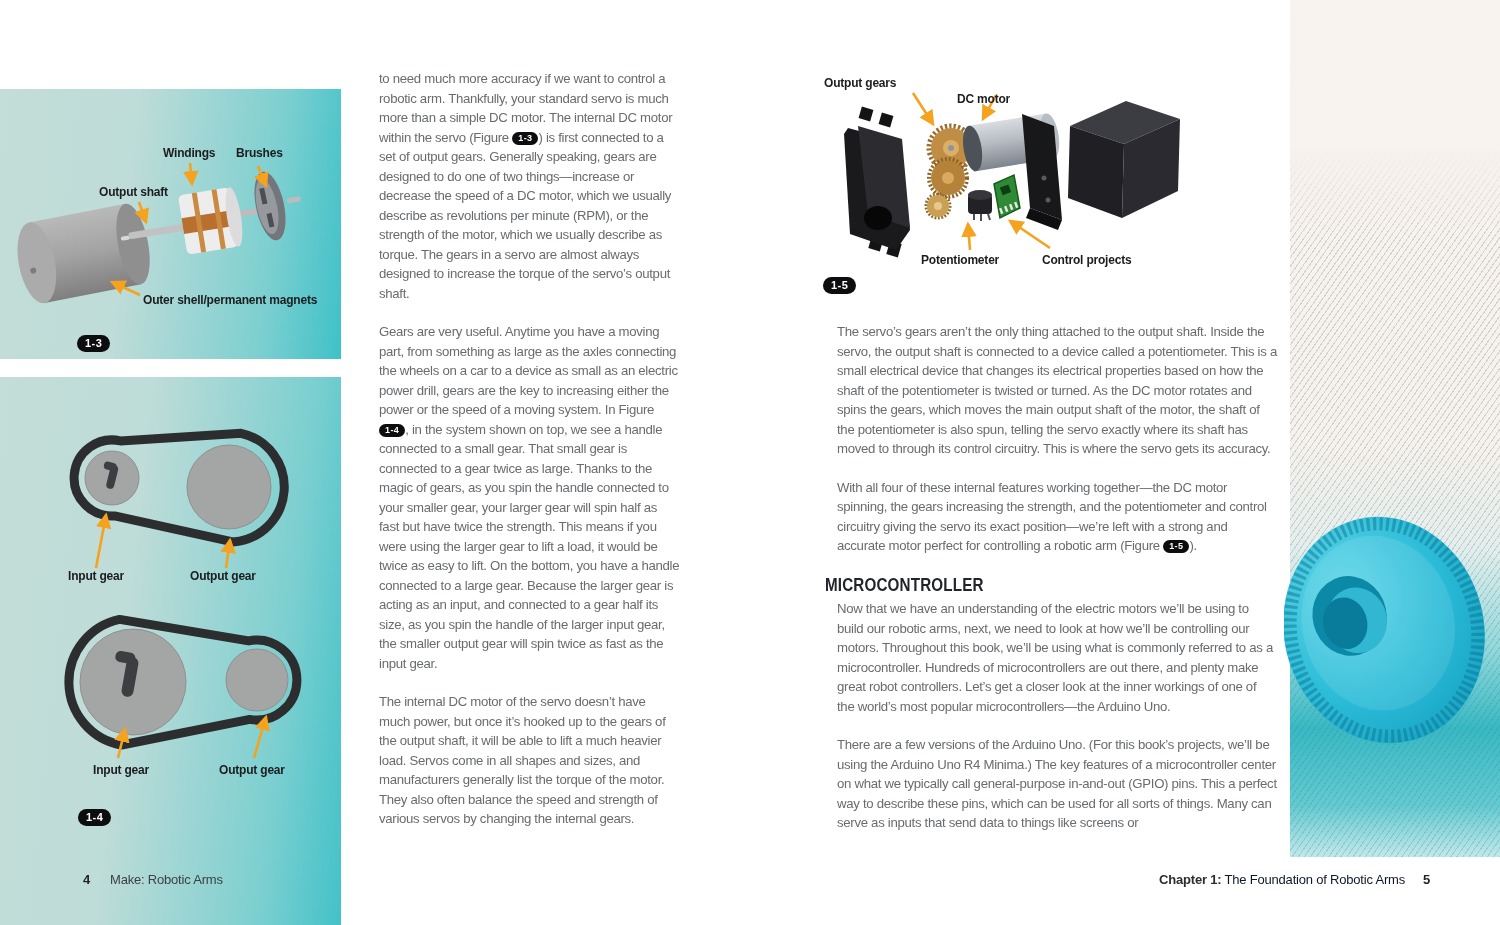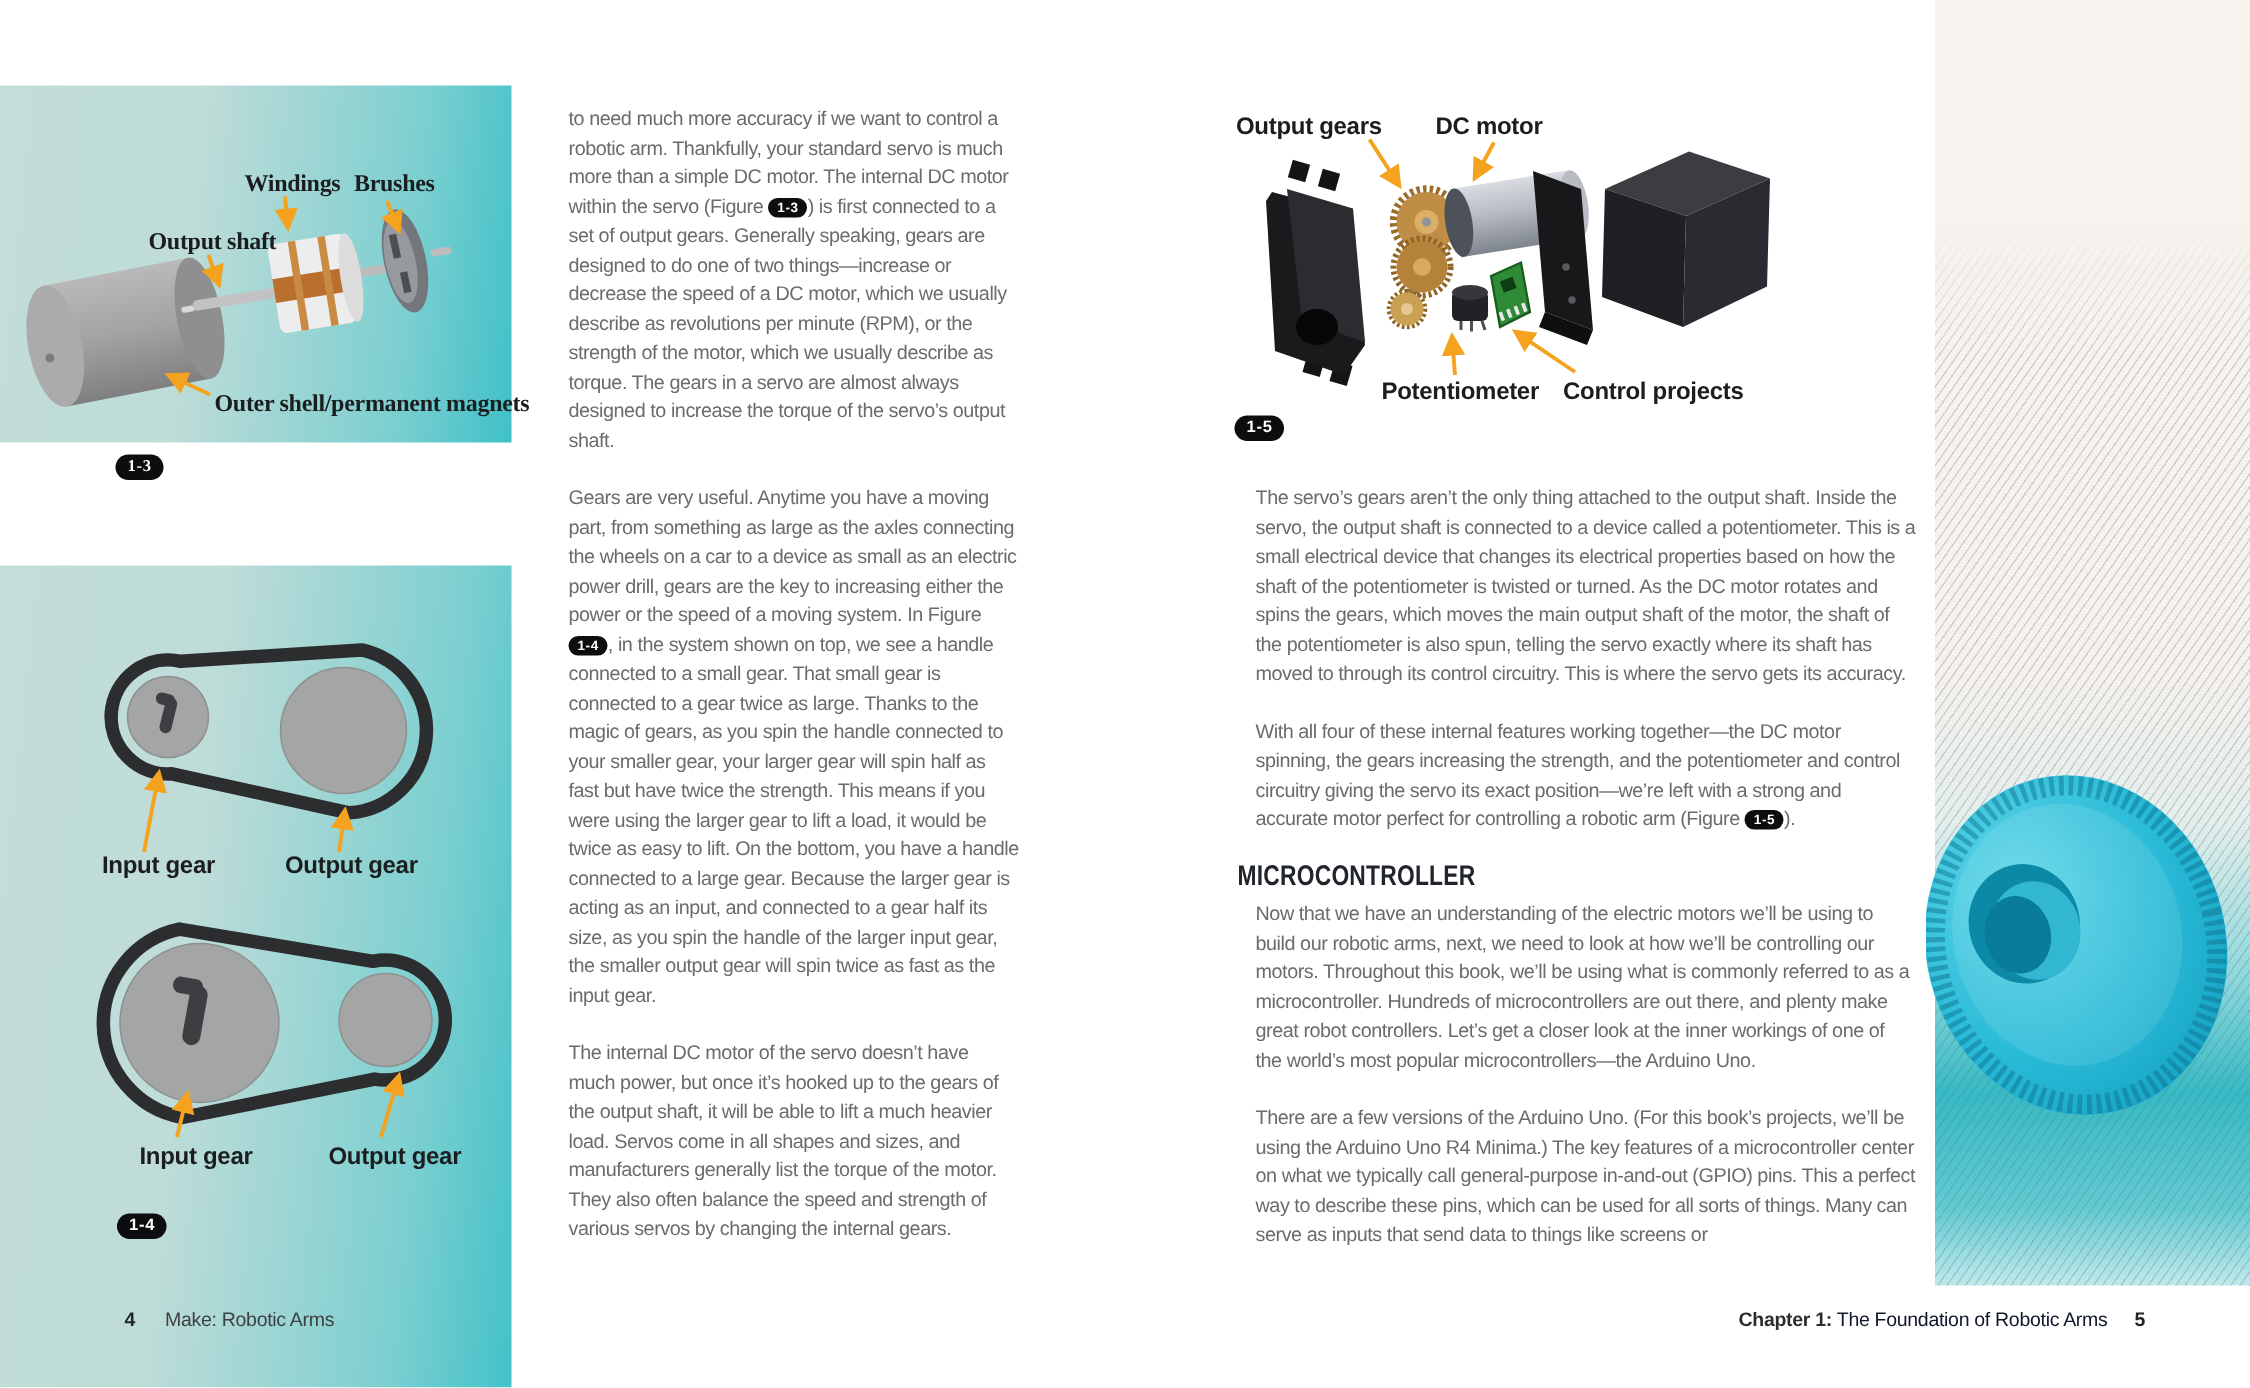--- a/index.html
+++ b/index.html
@@ -1,25 +1,25 @@
 <!DOCTYPE html>
 <html><head>
 <meta charset="utf-8">
 <style>
   html,body{margin:0;padding:0;background:#ffffff;}
   #page{position:relative;width:1500px;height:925px;background:#ffffff;overflow:hidden;
         font-family:"Liberation Sans",sans-serif;}
   
   .panel{position:absolute;left:0;width:341px;
          background:linear-gradient(96deg,#c3ddd8 0%,#bedcd8 38%,#7ccfd0 78%,#3fc1c8 100%);}
-  #panelA{top:57px;height:238px;font-family:Liberation Serif, serif;}
+  #panelA{top:89px;height:270px;}
   #panelB{top:377px;height:601px;}
   .panel svg{position:absolute;left:0;top:0;}
   
-  .figlabel{position:absolute;font-size:16px;font-weight:700;color:#1b1d1f;
+  .figlabel{position:absolute;font-size:12px;font-weight:700;color:#1b1d1f;
             letter-spacing:-0.2px;white-space:nowrap;}
   .figbadge-abs{position:absolute;background:#0d0d0f;color:#ffffff;font-size:11px;
             font-weight:700;line-height:13px;padding:2px 8px;border-radius:9px;letter-spacing:0.5px;}
   .figbadge{display:inline-block;background:#0d0d0f;color:#ffffff;font-size:9px;
             font-weight:700;line-height:10px;padding:1px 6px 2px;border-radius:7px;
             vertical-align:1px;letter-spacing:0.4px;}
   
   .col{position:absolute;color:#696b6e;font-size:13.2px;line-height:19.5px;
        letter-spacing:-0.3px;text-align:left;}
   #colMid{left:367px;top:69px;width:313px;}
@@ -226,21 +226,21 @@
     </g>
 
     <g stroke="#f5a21f" stroke-width="2.6" fill="none">
       <line x1="95" y1="25" x2="115" y2="56" marker-end="url(#ah3)"></line>
       <line x1="178" y1="27" x2="165" y2="51" marker-end="url(#ah3)"></line>
       <line x1="152" y1="182" x2="150" y2="156" marker-end="url(#ah3)"></line>
       <line x1="232" y1="180" x2="192" y2="153" marker-end="url(#ah3)"></line>
     </g>
   </svg>
   <div class="figlabel" style="left:824px;top:76px;">Output gears</div>
-  <div class="figlabel" style="left:957px;top:76px;">DC motor</div>
+  <div class="figlabel" style="left:957px;top:92px;">DC motor</div>
   <div class="figlabel" style="left:921px;top:253px;">Potentiometer</div>
   <div class="figlabel" style="left:1042px;top:253px;">Control projects</div>
   <div class="figbadge-abs" style="left:823px;top:277px;">1-5</div>
 
   <div id="colRight" class="col">
     <p>The servo’s gears aren’t the only thing attached to the output shaft. Inside the servo, the output shaft is connected to a device called a potentiometer. This is a small electrical device that changes its electrical properties based on how the shaft of the potentiometer is twisted or turned. As the DC motor rotates and spins the gears, which moves the main output shaft of the motor, the shaft of the potentiometer is also spun, telling the servo exactly where its shaft has moved to through its control circuitry. This is where the servo gets its accuracy.</p>
     <p><span>With all four of these internal features working together—the DC motor spinning, the gears increasing the strength, and the potentiometer and control circuitry giving the servo its exact position—we’re left with a strong and accurate motor perfect for controlling a robotic arm (Figure </span><span class="figbadge">1-5</span><span>).</span></p>
     <div class="h-micro">MICROCONTROLLER</div>
     <p>Now that we have an understanding of the electric motors we’ll be using to build our robotic arms, next, we need to look at how we’ll be controlling our motors. Throughout this book, we’ll be using what is commonly referred to as a microcontroller. Hundreds of microcontrollers are out there, and plenty make great robot controllers. Let’s get a closer look at the inner workings of one of the world’s most popular microcontrollers—the Arduino Uno.</p>
     <p>There are a few versions of the Arduino Uno. (For this book’s projects, we’ll be using the Arduino Uno R4 Minima.) The key features of a microcontroller center on what we typically call general-purpose in-and-out (GPIO) pins. This a perfect way to describe these pins, which can be used for all sorts of things. Many can serve as inputs that send data to things like screens or</p>

